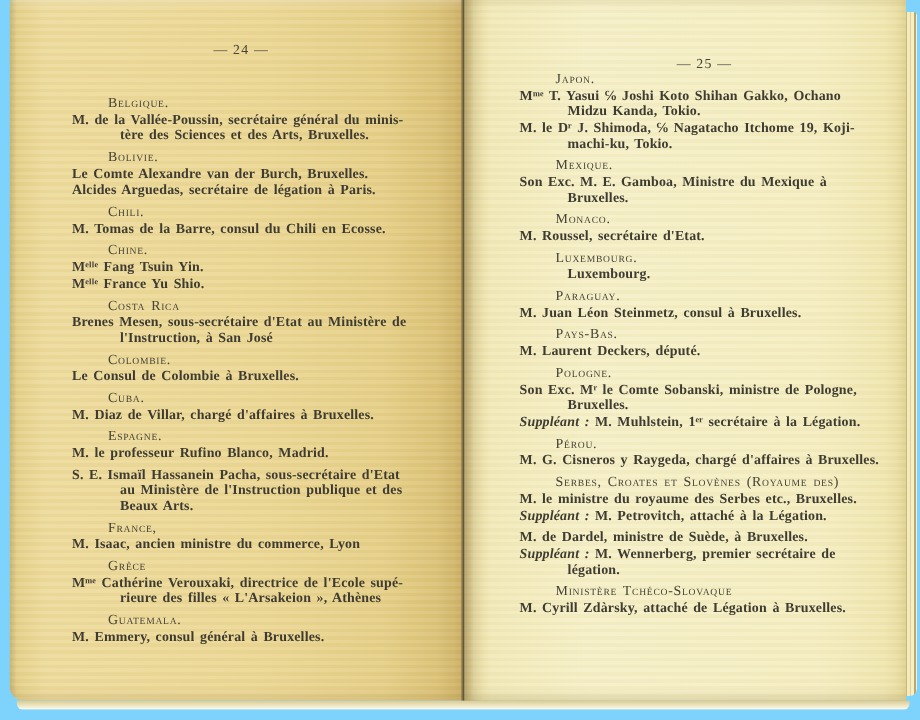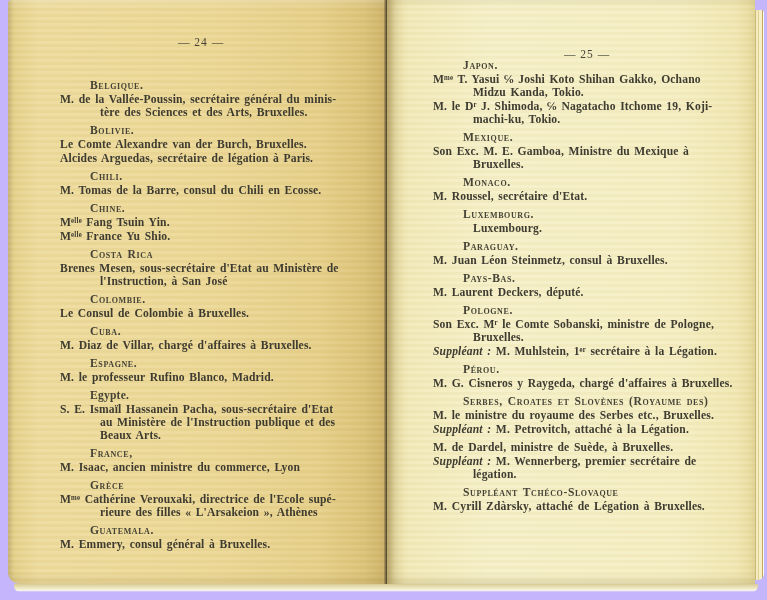--- a/index.html
+++ b/index.html
@@ -8,21 +8,21 @@
     --ink:#3e3b31;
   }
   *{margin:0;padding:0;box-sizing:border-box;}
   html,body{width:767px;height:600px;}
   body{
     background:#fbfbf8;
     font-family:"Liberation Serif","DejaVu Serif",serif;
     color:var(--ink);
     overflow:hidden;
   }
-  .photo{position:relative;width:767px;height:600px;background:#c4b5fd;overflow:hidden;}
+  .photo{position:relative;width:767px;height:600px;background:#7dd3fc;overflow:hidden;}
 
   
   .page{position:absolute;top:0;height:584px;}
   .page-left{
     left:8px;width:379px;
     background:
       repeating-linear-gradient(0deg, rgba(255,255,255,0.05) 0 3px, rgba(160,130,50,0.05) 3px 6px),
       linear-gradient(90deg,#c9b470 0,#e5d28c 1.5%,#eedc9e 8%,#ecd896 55%,#e6d089 82%,#dcc379 94%,#cdb167 100%);
     border-radius:3px 0 0 12px;
     box-shadow:inset 0 -4px 8px rgba(120,95,40,0.18), inset 0 3px 6px rgba(255,255,255,0.25);
@@ -63,21 +63,20 @@
   .page-left .content{left:52px;top:74px;width:312px;}
   .page-right .content{left:46px;top:54px;width:312px;}
 
   .section{margin-top:5px;}
   .heading{
     font-variant:small-caps;
     letter-spacing:0.6px;
     padding-left:30px;
     margin-bottom:1px;
     color:#454236;
-    font-weight:bold;
   }
   .heading.plain{font-variant:normal;letter-spacing:0.2px;}
   .entry{margin-top:1px;}
   .line{white-space:nowrap;font-weight:bold;}
   .line.cont{padding-left:40px;}
   .line i{font-style:italic;}
 </style>
 </head>
 <body>
 
@@ -136,21 +135,20 @@
             <div class="line">M. Diaz de Villar, chargé d'affaires à Bruxelles.</div>
           </div>
         </div>
         <div class="section">
           <div class="heading">Espagne.</div>
           <div class="entry">
             <div class="line">M. le professeur Rufino Blanco, Madrid.</div>
           </div>
         </div>
         <div class="section">
-          <div class="heading plain">Egypte.</div>
           <div class="entry">
             <div class="line">S. E. Ismaïl Hassanein Pacha, sous-secrétaire d'Etat</div>
             <div class="line cont">au Ministère de l'Instruction publique et des</div>
             <div class="line cont">Beaux Arts.</div>
           </div>
         </div>
         <div class="section">
           <div class="heading">France,</div>
           <div class="entry">
             <div class="line">M. Isaac, ancien ministre du commerce, Lyon</div>
@@ -245,21 +243,21 @@
         <div class="section">
           <div class="entry">
             <div class="line">M. de Dardel, ministre de Suède, à Bruxelles.</div>
           </div>
           <div class="entry">
             <div class="line"><i>Suppléant :</i> M. Wennerberg, premier secrétaire de</div>
             <div class="line cont">légation.</div>
           </div>
         </div>
         <div class="section">
-          <div class="heading">Suppléant Tchéco-Slovaque</div>
+          <div class="heading">Ministère Tchéco-Slovaque</div>
           <div class="entry">
             <div class="line">M. Cyrill Zdàrsky, attaché de Légation à Bruxelles.</div>
           </div>
         </div>
       </div>
   </div>
 
   <div class="book-right-edge"></div>
   <div class="book-bottom-edge"></div>
 

